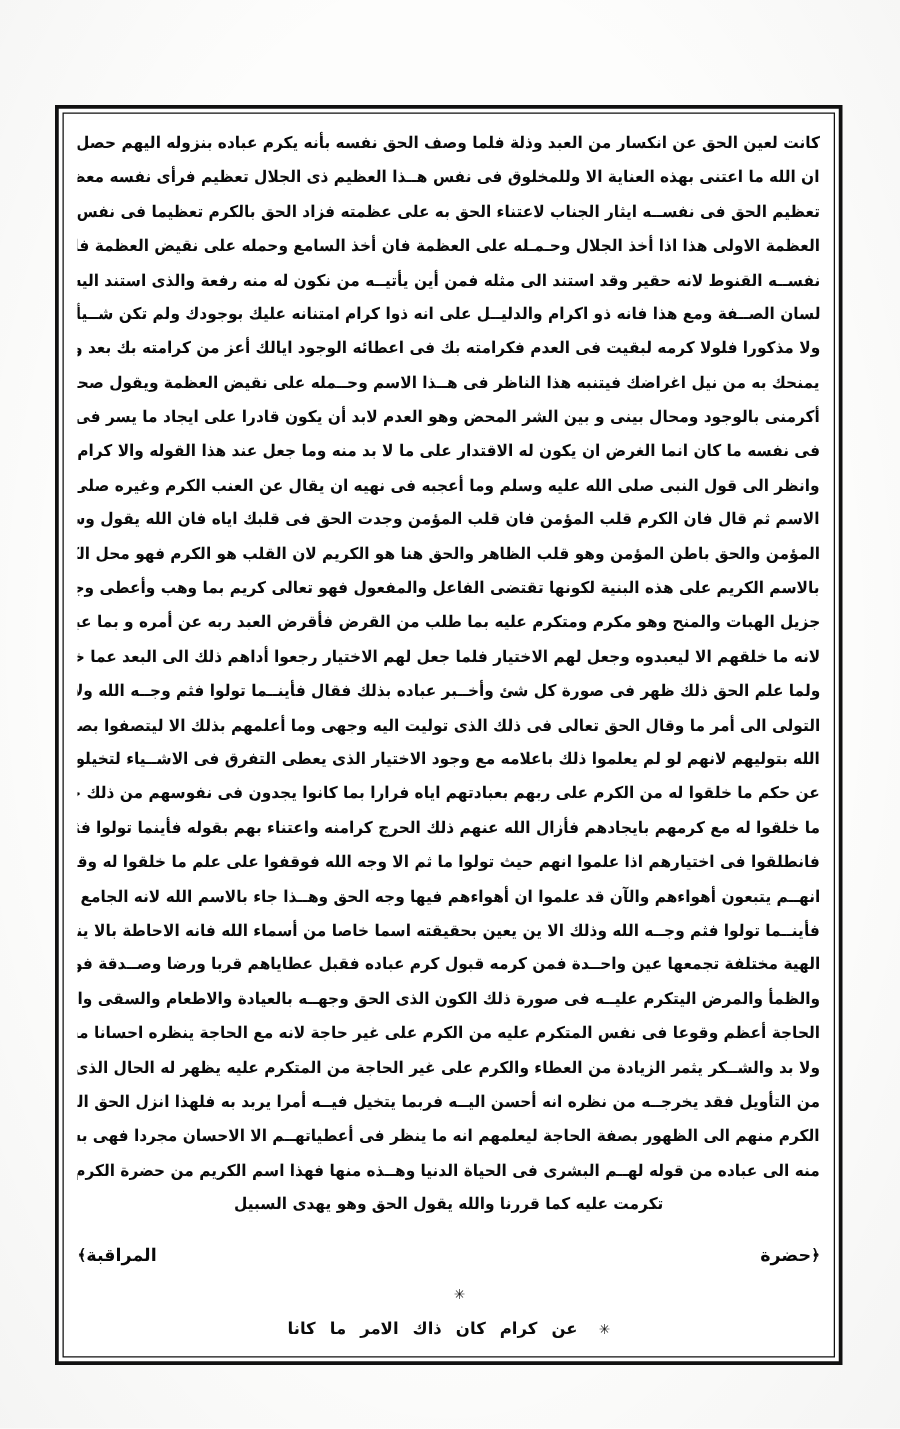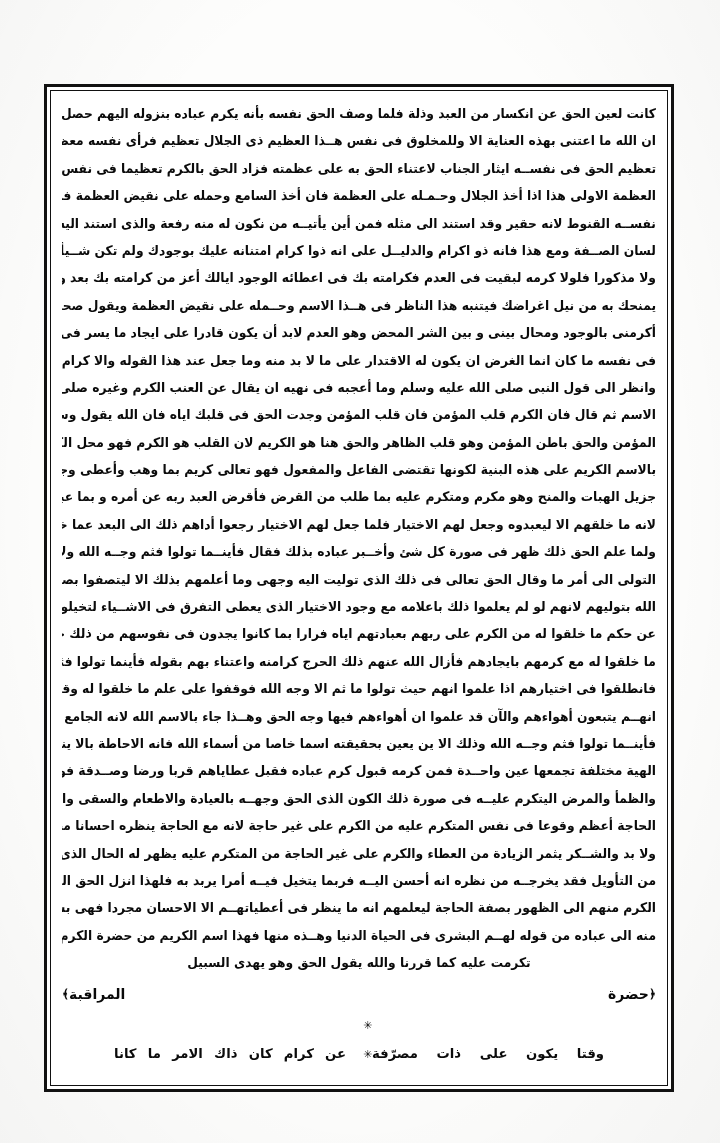--- a/index.html
+++ b/index.html
@@ -107,21 +107,21 @@
   
   .section-heading {
     display: block;
     text-align: center;
     font-family: "DejaVu Sans", sans-serif;
     font-size: 14px;
     font-weight: bold;
     color: #090909;
     line-height: 28px;
     height: 28px;
-    margin-top: 2px;
+    margin-top: 12px;
     letter-spacing: -0.3px;
   }
   .heading-ornament {
     font-size: 12px;
     vertical-align: 1px;
   }
 
   
   .verse-block {
     margin-top: 4px;
@@ -202,21 +202,20 @@
 
       <div class="section-heading">
         <span class="heading-ornament">﴿</span><span>حضرة المراقبة</span><span class="heading-ornament">﴾</span>
       </div>
 
       <div class="verse-block">
         <div class="verse-line">
           <span class="verse-sep">✳</span>
         </div>
         <div class="verse-line">
-          <span class="hemistich right-h">وقتا يكون على ذات مصرّفة</span>
           <span class="verse-sep">✳</span>
           <span class="hemistich left-h">عن كرام كان ذاك الامر ما كانا</span>
         </div>
       </div>
 
     </div>
   </div>
 </div>
 
 </body></html>

